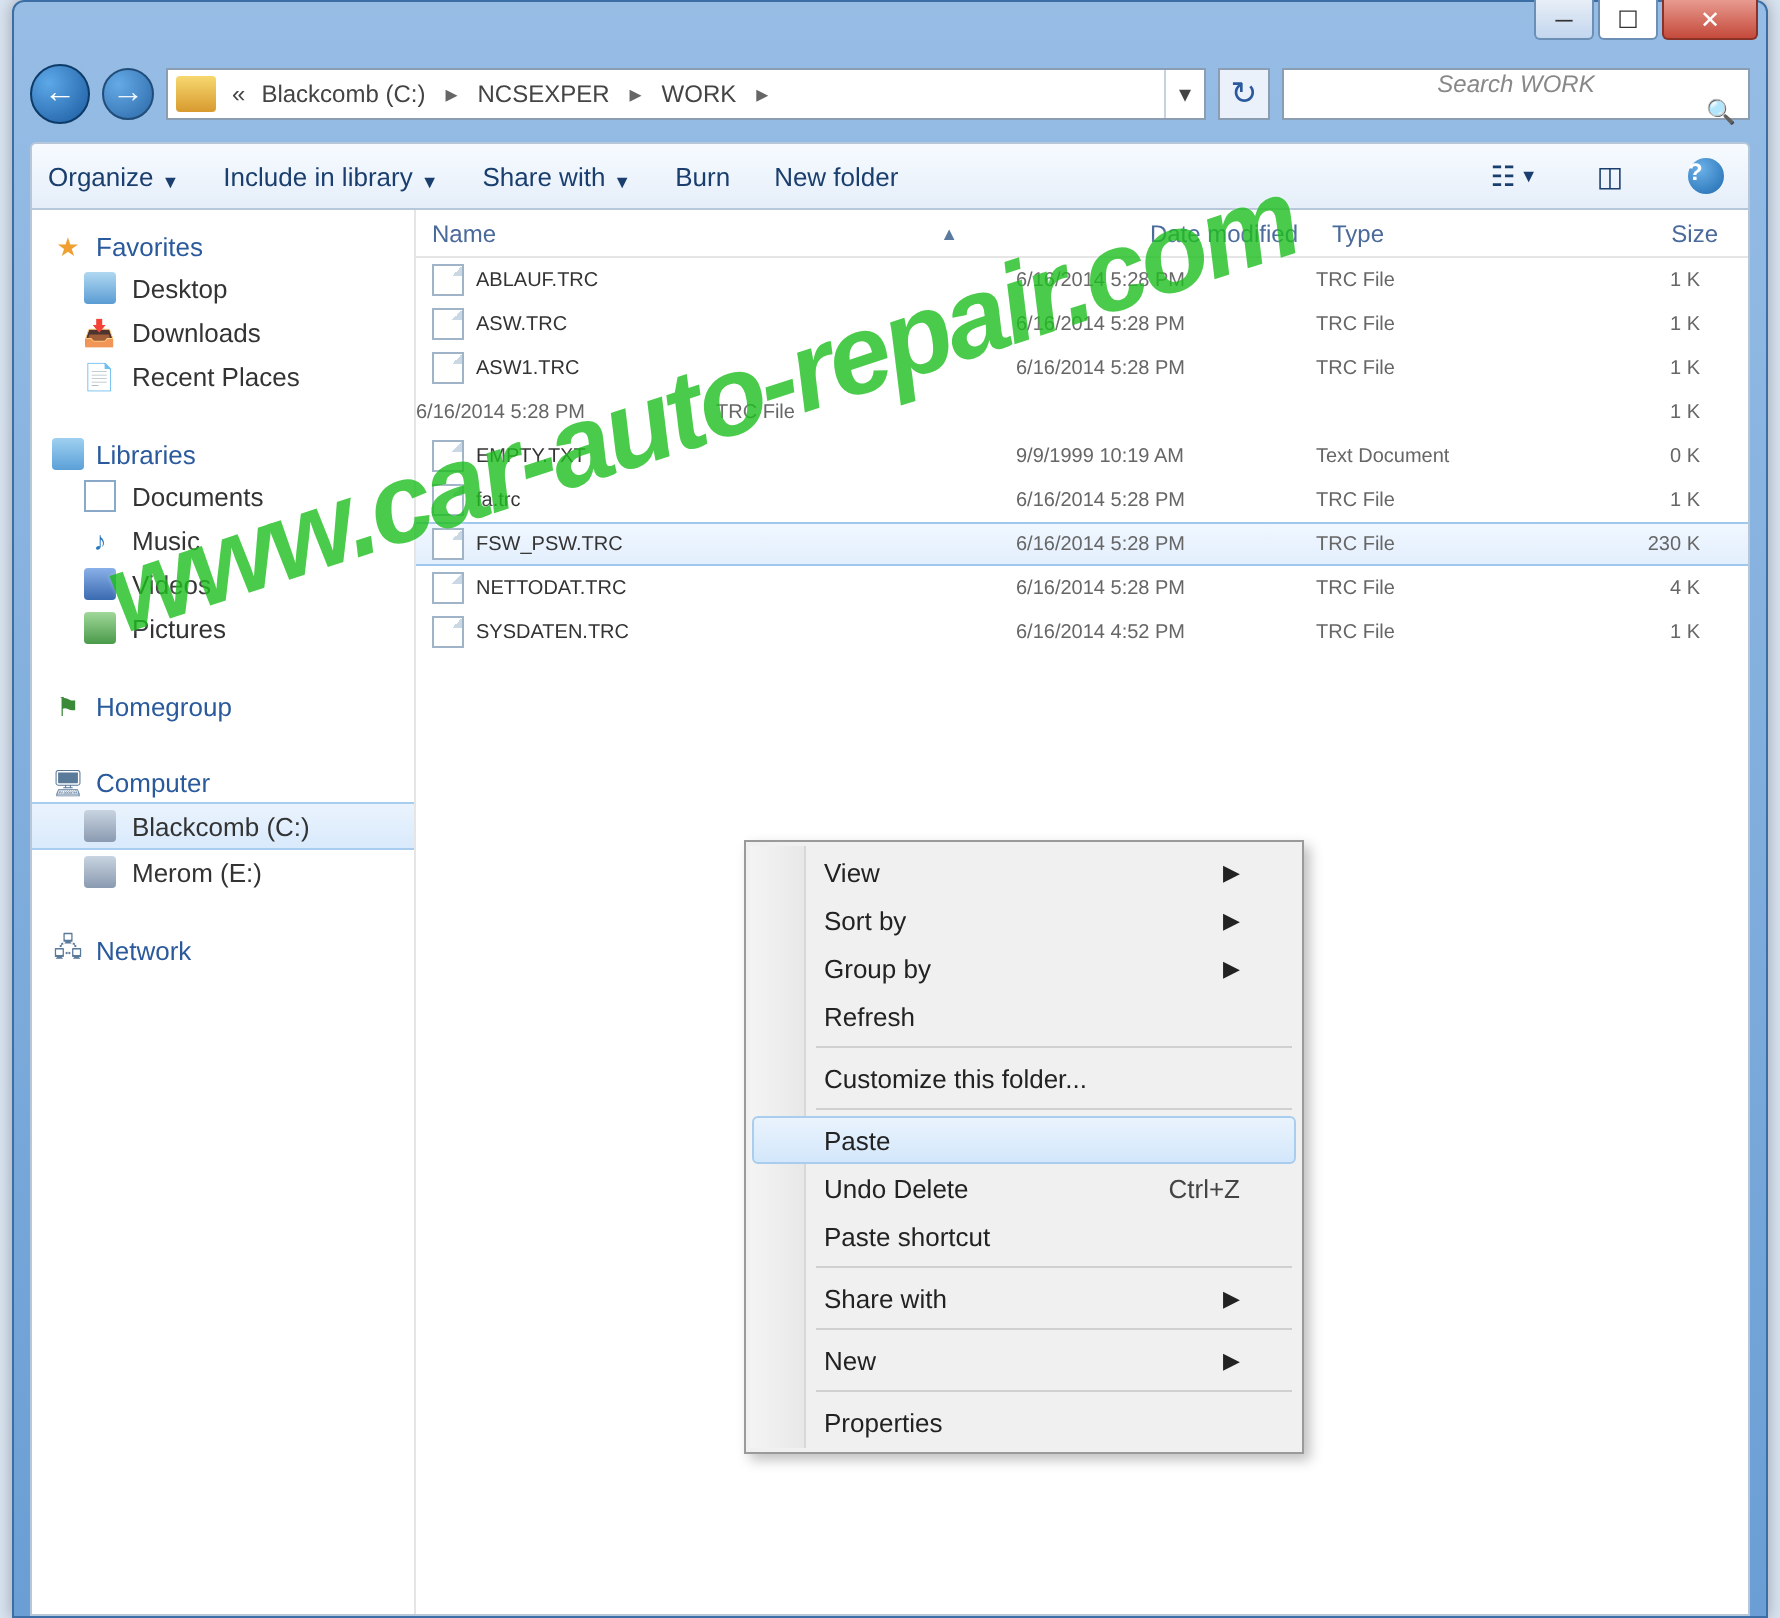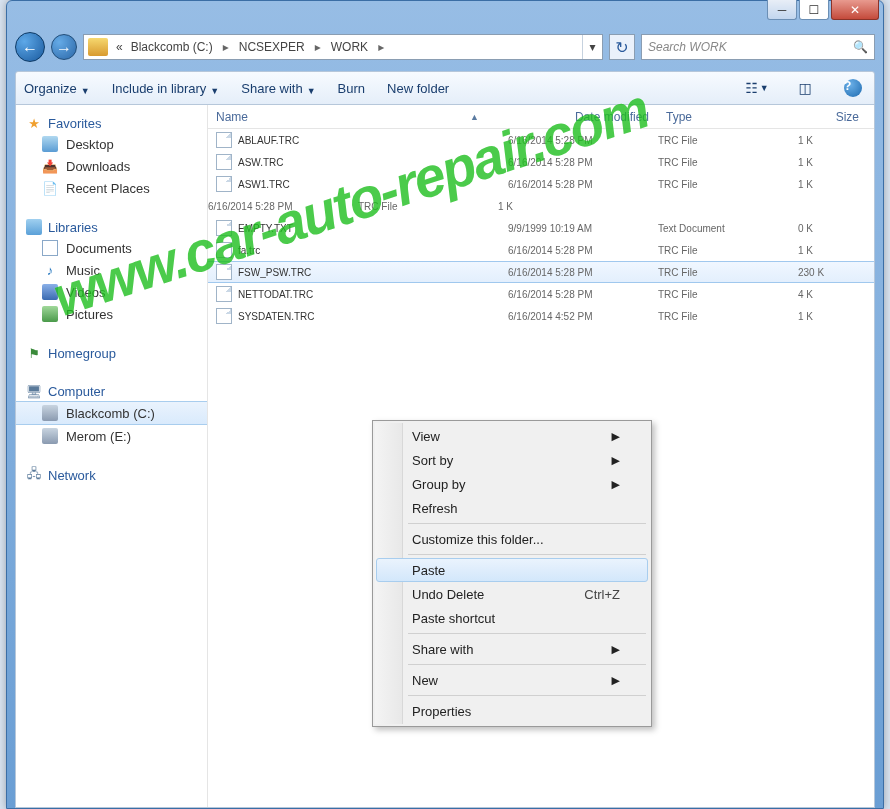--- a/index.html
+++ b/index.html
@@ -15,21 +15,21 @@
 
 .navbar { height: 36px; margin: 0 8px; display: flex; align-items: center; gap: 6px; }
 .navbtn { width: 30px; height: 30px; border-radius: 50%; background: radial-gradient(circle at 30% 30%, #5da8e8, #1a5a9e); border: 1px solid #0d3a66; display: flex; align-items: center; justify-content: center; color: #fff; font-size: 16px; }
 .navbtn.fwd { width: 26px; height: 26px; opacity: .85; }
 .addressbox { flex: 1; height: 26px; background: #fff; border: 1px solid #8a9db2; display: flex; align-items: center; font-size: 12px; color: #444; }
 .addressbox .folder-ic { width: 20px; height: 18px; margin: 0 4px; background: linear-gradient(#f6d86f,#d89a2f); border-radius: 2px; }
 .addressbox .crumb { padding: 0 4px; }
 .addressbox .sep { padding: 0 6px; color: #666; }
 .addressbox .drop { width: 20px; text-align: center; border-left: 1px solid #c6d2df; height: 100%; display: flex; align-items: center; justify-content: center; }
 .refbtn { width: 26px; height: 26px; background: #eaf1fb; border: 1px solid #8a9db2; display: flex; align-items: center; justify-content: center; color: #2a5a9c; }
-.searchbox { width: 234px; height: 26px; background: #fff; border: 1px solid #8a9db2; display: flex; align-items: center; padding: 0 6px; color: #888; font-style: italic; font-size: 12px; }
+.searchbox { width: 234px; height: 26px; background: #fff; border: 1px solid #8a9db2; display: flex; align-items: center; padding: 0 6px; color: #888; font-style: italic; font-size: 12px; flex-direction: column; }
 .searchbox .mag { margin-left: auto; font-style: normal; color: #4a7ab8; }
 
 .toolbar { height: 34px; margin: 6px 8px 0; background: linear-gradient(#f7fbff,#e5eef9); border: 1px solid #b6c7da; border-radius: 3px 3px 0 0; display: flex; align-items: center; padding: 0 8px; gap: 22px; font-size: 13px; color: #1a3e6e; }
 .toolbar .item { display: flex; align-items: flex-end; gap: 4px; }
 .toolbar .arrow { font-size: 9px; color: #1a3e6e; }
 .toolbar .spacer { flex: 1; }
 .toolbar .iconbtn { width: 26px; height: 22px; border: 1px solid transparent; display: flex; align-items: center; justify-content: center; font-size: 14px; }
 .toolbar .help { color: #fff; background: radial-gradient(circle at 35% 30%, #6bb0e8, #1f6bb0); border-radius: 50%; width: 18px; height: 18px; font-size: 12px; font-weight: bold; }
 
 .content { position: absolute; top: 104px; left: 8px; right: 8px; bottom: 0; background: #fff; border: 1px solid #b6c7da; border-top: none; display: flex; }
@@ -60,21 +60,21 @@
 .cols .c-date { width: 150px; text-align: right; }
 .cols .c-type { width: 140px; }
 .cols .c-size { flex: 1; text-align: right; padding-right: 14px; }
 
 .rows { font-size: 10px; color: #333; }
 .row { height: 22px; display: flex; align-items: center; }
 .row.selected { background: linear-gradient(#f0f7ff,#e3effd); border: 1px solid #a0c8ee; border-left: none; border-right: none; }
 .row .r-name { width: 300px; padding-left: 8px; display: flex; align-items: center; gap: 6px; }
 .row .r-date { width: 150px; color: #666; }
 .row .r-type { width: 140px; color: #666; }
-.row .r-size { flex: 1; text-align: left; padding-right: 11px; color: #666; }
+.row .r-size { flex: 1; text-align: right; padding-right: 24px; color: #666; }
 .fic { width: 16px; height: 16px; background: #fff; border: 1px solid #a0b4c8; position: relative; }
 .fic::after { content:""; position:absolute; top:0; right:0; width:5px; height:5px; background:linear-gradient(135deg,transparent 50%,#cad8e6 50%); }
 
 .ctxmenu { position: absolute; left: 372px; top: 420px; width: 280px; background: #f0f0f0; border: 1px solid #9a9a9a; box-shadow: 3px 3px 6px rgba(0,0,0,.25); padding: 3px; font-size: 13px; z-index: 100; }
 .ctxmenu .mi { height: 24px; display: flex; align-items: center; padding: 0 28px 0 36px; color: #222; position: relative; }
 .ctxmenu .mi.hover { background: linear-gradient(#eaf3fd,#d3e7fb); border: 1px solid #a8cdee; border-radius: 3px; padding: 0 27px 0 35px; }
 .ctxmenu .sepline { height: 1px; background: #d0d0d0; margin: 3px 2px 3px 32px; }
 .ctxmenu .sub { margin-left: auto; font-size: 11px; }
 .ctxmenu .shortcut { margin-left: auto; color: #444; }
 .ctxmenu .gutter { position: absolute; left: 2px; top: 2px; bottom: 2px; width: 28px; background: linear-gradient(to right,#f4f4f4,#e8e8e8); border-right: 1px solid #d8d8d8; }

